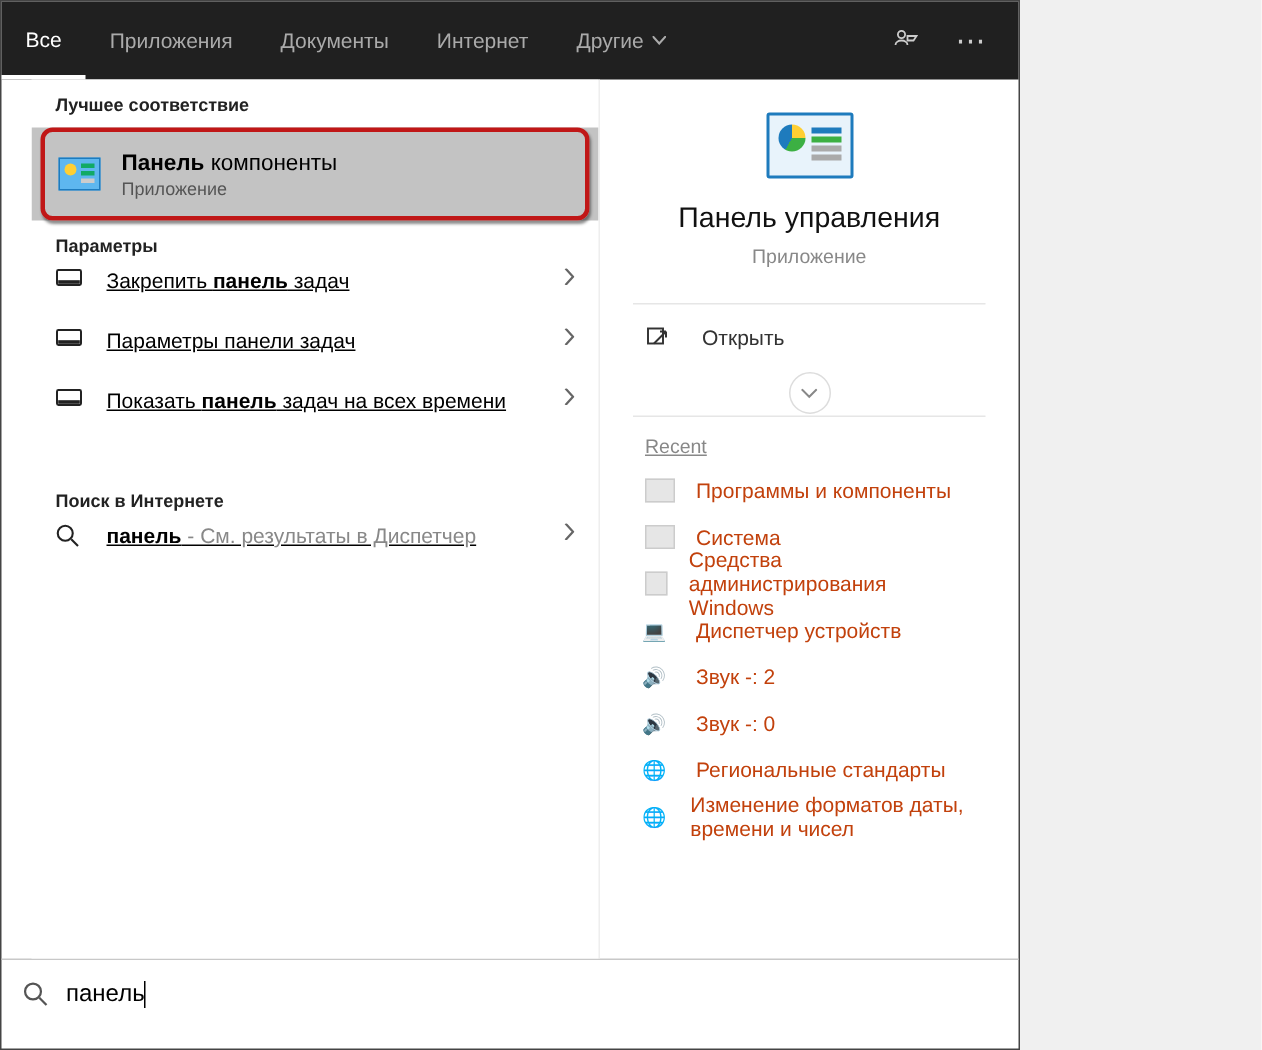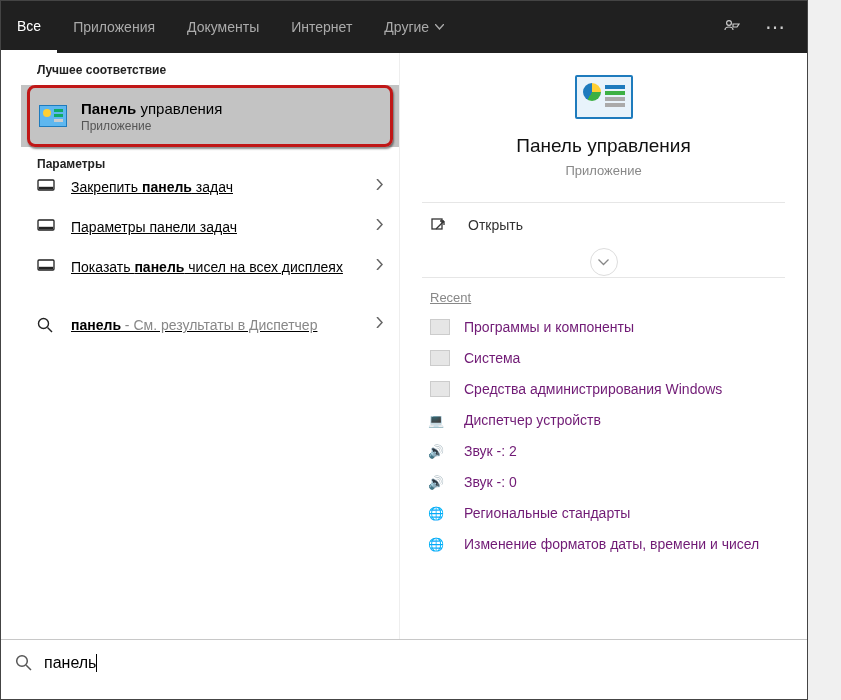--- a/index.html
+++ b/index.html
@@ -1,17 +1,17 @@
 <!DOCTYPE html>
 <html><head>
 <meta charset="utf-8">
 <style>
   * { box-sizing: border-box; margin: 0; padding: 0; }
   body { font-family: "Segoe UI", Tahoma, sans-serif; font-size: 14px; background: #f0f0f0; width: 841px; height: 700px; overflow: hidden; }
-  .panel { position: relative; width: 808px; height: 700px; background: #fff; border: 1px solid #444; }
+  .panel { position: relative; width: 680px; height: 700px; background: #fff; border: 1px solid #444; }
   
   .tabs { height: 52px; background: #202020; display: flex; align-items: center; color: #aaa; padding: 0 10px 0 0; }
   .tab { height: 100%; display: flex; align-items: center; padding: 0 16px; cursor: pointer; font-size: 14px; }
   .tab.active { color: #fff; border-bottom: 3px solid #fff; }
   .tab .chev { margin-left: 6px; }
   .spacer { flex: 1; }
   .tab-icon { color: #ccc; padding: 0 12px; font-size: 16px; }
   .dots::after { content: "\22EF"; font-size: 20px; }
 
   .main { display: flex; height: 586px; padding-left: 20px; }
@@ -39,21 +39,21 @@
     background: conic-gradient(#ffcf33 0 90deg,#3cb043 90deg 210deg,#1e7bbd 210deg 360deg); }
   .big-icon::after  { content: ""; position: absolute; right: 6px; top: 8px; width: 20px; height: 4px; background: #1e7bbd; box-shadow: 0 6px 0 #3cb043, 0 12px 0 #aaa, 0 18px 0 #aaa; }
   .preview-head h2 { font-size: 19px; font-weight: 400; color: #111; }
   .preview-head .sub { font-size: 13px; color: #888; margin-top: 6px; }
   .divider { border-top: 1px solid #e6e6e6; margin: 14px 22px 0; }
   .action { display: flex; align-items: center; height: 44px; padding: 0 30px; color: #333; cursor: pointer; text-align: right; }
   .action .ico { width: 22px; margin-right: 16px; }
   .expander { height: 30px; display:flex; justify-content:center; align-items:center; }
   .exp-btn { width:28px; height:28px; border:1px solid #ddd; border-radius:50%; display:flex; align-items:center; justify-content:center; color:#888; cursor:pointer; font-size:11px;}
   .recent-title { font-size: 13px; color: #888; padding: 12px 30px 6px; text-decoration: underline; }
-  .ritem { height: 31px; display: flex; align-items: center; padding: 0 30px; color: #701a75; font-size: 14px; cursor: pointer; }
+  .ritem { height: 31px; display: flex; align-items: center; padding: 0 30px; color: #c2410c; font-size: 14px; cursor: pointer; }
   .ritem .ricon { width: 20px; height: 16px; margin-right: 14px; display:inline-block; }
   .ricon.folder { background:#e6e6e6; border:1px solid #ccc; }
   .ricon.dev { position:relative; } .ricon.dev::before{content:"💻";font-size:13px;position:relative;left:-2px;}
   .ricon.snd { position:relative; } .ricon.snd::before{content:"🔊";font-size:13px;position:relative;left:-2px;}
   .ricon.globe { position:relative; } .ricon.globe::before{content:"🌐";font-size:13px;position:relative;left:-2px;}
 
   .searchbar { height: 46px; border-top: 1px solid #c8c8c8; display:flex; align-items:center; padding: 0 14px; }
   .searchbar .sicon { color:#555; margin-right:12px; font-size:16px; }
   .searchbar input { border:none; outline:none; font-size:16px; color:#222; flex:1; background:transparent; }
   .caret { display:inline-block; width:1px; height:18px; background:#000; animation: blink 1s steps(1) infinite; vertical-align:middle; }
@@ -91,21 +91,21 @@
   </div>
 
   <div class="main">
 
     <div class="col-left">
       <div class="section-title">Лучшее соответствие</div>
       <div class="best">
         <div class="app-icon"></div>
         <div class="best-text">
           <div class="title">
-            <b>Панель</b><span> управления</span>
+            <b>Панель</b><span> компоненты</span>
           </div>
           <div class="sub">Приложение</div>
         </div>
         <div class="best-border"></div>
       </div>
 
       <div class="section-title">Параметры</div>
       <div class="litem">
         <span class="icon">
             <svg width="18" height="14" viewBox="0 0 18 14">
@@ -134,28 +134,29 @@
             </svg>
           </span>
       </div>
       <div class="litem multi">
         <span class="icon">
             <svg width="18" height="14" viewBox="0 0 18 14">
               <rect x="1" y="1" width="16" height="10" rx="1" fill="none" stroke="currentColor" stroke-width="1.3"></rect>
               <rect x="1.8" y="7.8" width="14.4" height="2.4" fill="currentColor"></rect>
             </svg>
           </span>
-        <span class="lab"><span>Показать </span><b>панель</b><span> чисел на всех дисплеях</span></span>
-        <span class="chev">
-            <svg width="7" height="11" viewBox="0 0 7 11">
-              <path d="M1 0 L6 5.5 L1 11" fill="none" stroke="currentColor" stroke-width="1.5"></path>
-            </svg>
-          </span>
-      </div>
-
+        <span class="lab"><span>Показать </span><b>панель</b><span> задач на всех времени</span></span>
+        <span class="chev">
+            <svg width="7" height="11" viewBox="0 0 7 11">
+              <path d="M1 0 L6 5.5 L1 11" fill="none" stroke="currentColor" stroke-width="1.5"></path>
+            </svg>
+          </span>
+      </div>
+
+      <div class="section-title">Поиск в Интернете</div>
       <div class="litem">
         <span class="icon">
             <svg width="16" height="16" viewBox="0 0 16 16">
               <circle cx="6.5" cy="6.5" r="5" fill="none" stroke="currentColor" stroke-width="1.4"></circle>
               <line x1="10.5" y1="10.5" x2="15" y2="15" stroke="currentColor" stroke-width="1.4"></line>
             </svg>
           </span>
         <span class="lab"><b>панель</b><span class="gray"> - См. результаты в Диспетчер</span></span>
         <span class="chev">
             <svg width="7" height="11" viewBox="0 0 7 11">

